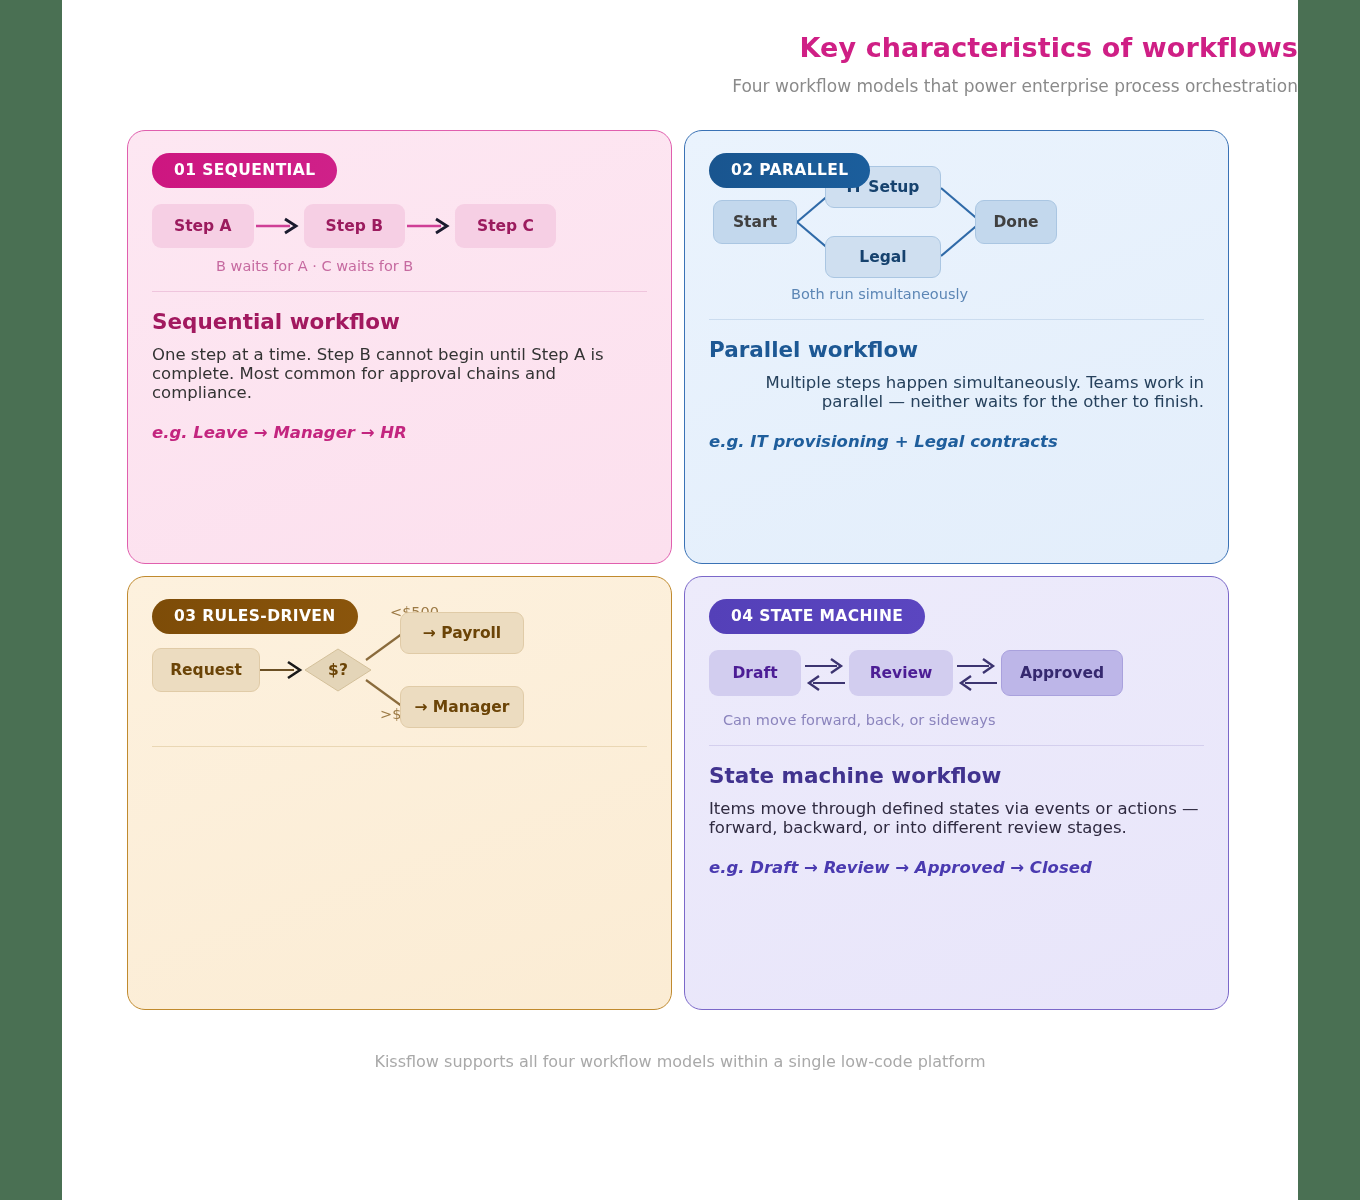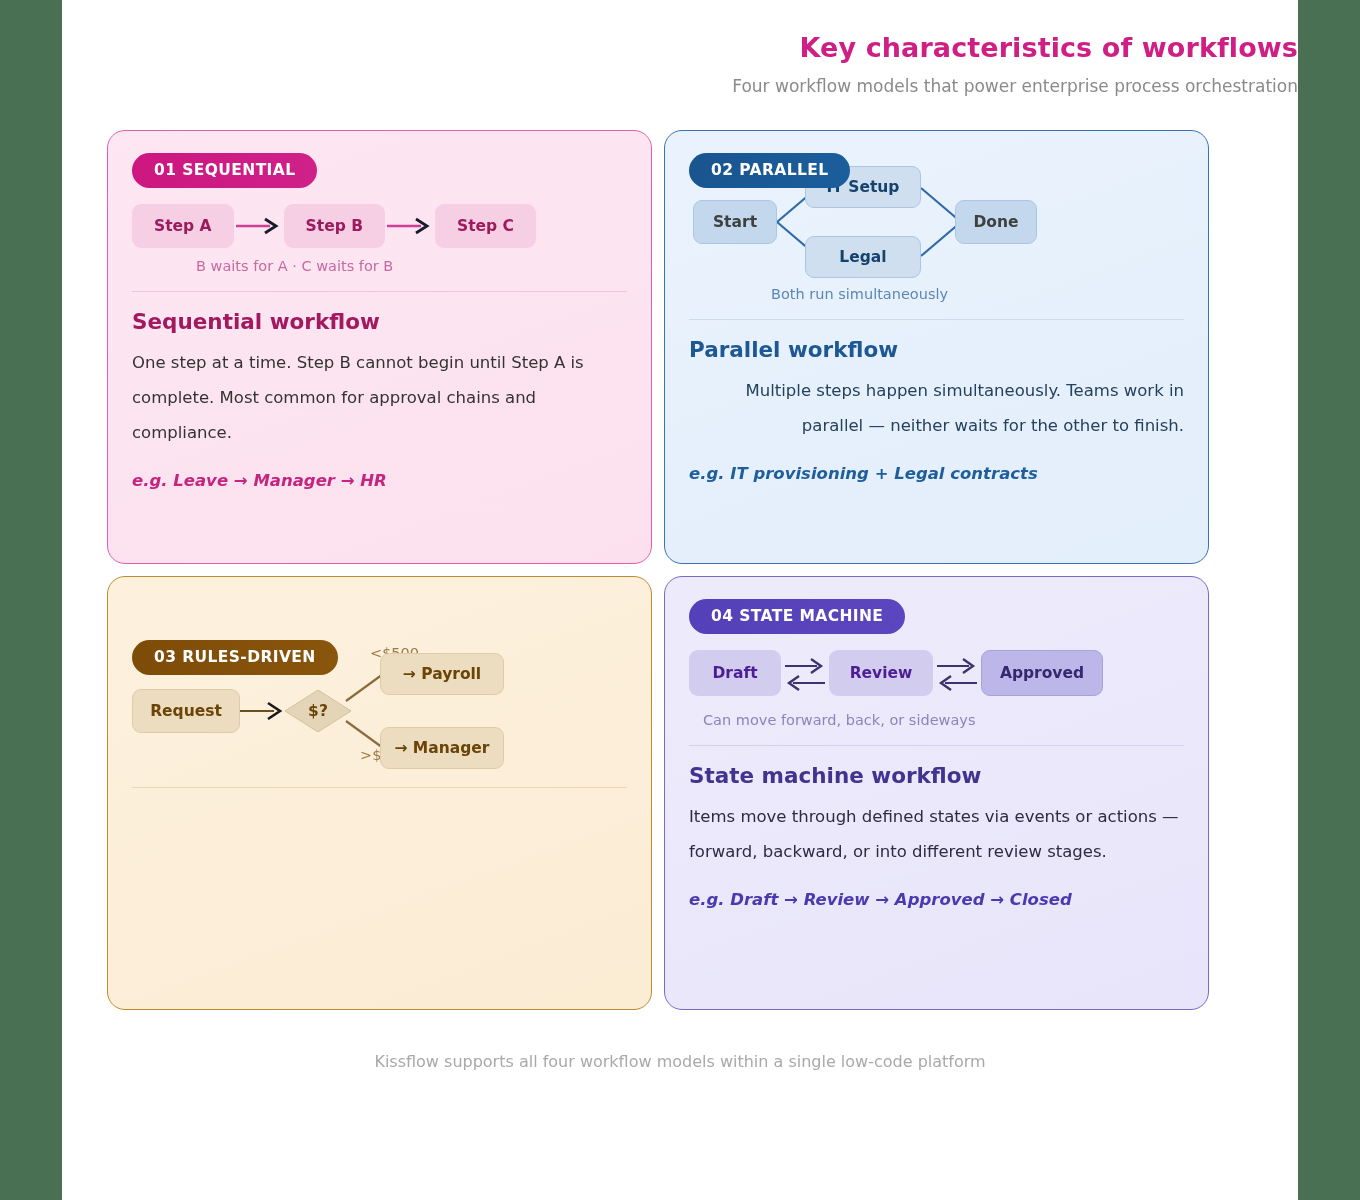--- a/index.html
+++ b/index.html
@@ -19,21 +19,21 @@
   .title {
     font-size: 27px; font-weight: bold; color: #cf1f85;
     letter-spacing: .1px;
   }
   .subtitle {
     font-size: 17px; color: #8a8a8a; margin-top: 13px;
   }
 
   .grid {
     position: absolute;
-    left: 45px; top: 130px;
+    left: 65px; top: 130px;
     width: 984px;
     display: grid;
     grid-template-columns: 545px 545px;
     grid-template-rows: 434px 434px;
     column-gap: 36px; row-gap: 34px; gap: 12px;
   }
 
   .card {
     position: relative;
     border-radius: 18px;
@@ -52,21 +52,21 @@
     padding: 8px 22px 9px 22px;
     color: #fff;
     font-size: 15.5px;
     font-weight: bold;
     letter-spacing: .4px;
     position: relative;
     z-index: 5;
   }
   .b1 { background: linear-gradient(90deg,#cd1680,#cf2189); }
   .b2 { background: linear-gradient(90deg,#19558f,#1b5e9c); }
-  .b3 { background: linear-gradient(90deg,#7d4c08,#8a550c); margin-top: 41px; }
+  .b3 { background: linear-gradient(90deg,#7d4c08,#8a550c); }
   .b4 { background: linear-gradient(90deg,#5440b8,#5b46c0); text-align: right; }
 
   .diagram { position: relative; margin-top: 16px; }
 
   .node {
     border-radius: 9px;
     font-size: 15.5px;
     font-weight: bold;
     display: flex; align-items: center; justify-content: center;
     text-align: center;
@@ -96,21 +96,21 @@
   .d3 { background: #ead7b4; }
   .d4 { background: #d4cfee; }
 
   .body { padding-top: 17px; }
   .h2 { font-size: 21.5px; font-weight: bold; }
   .h1c { color: #a2195f; }
   .h2c { color: #1d5894; }
   .h3c { color: #77480b; }
   .h4c { color: #41338f; }
   .desc {
-    font-size: 16.5px; line-height: 35px; margin-top: 11px;
+    font-size: 16.5px; line-height: 19px; margin-top: 11px;
     color: #333;
   }
   .desc.blue { color: #26415c; text-align: right; }
   .desc.brown { color: #3f3226; }
   .desc.purple { color: #2f2a40; }
   .eg {
     margin-top: 21px;
     font-size: 16.5px; font-weight: bold; font-style: italic;
   }
   .eg1 { color: #c3257f; }

